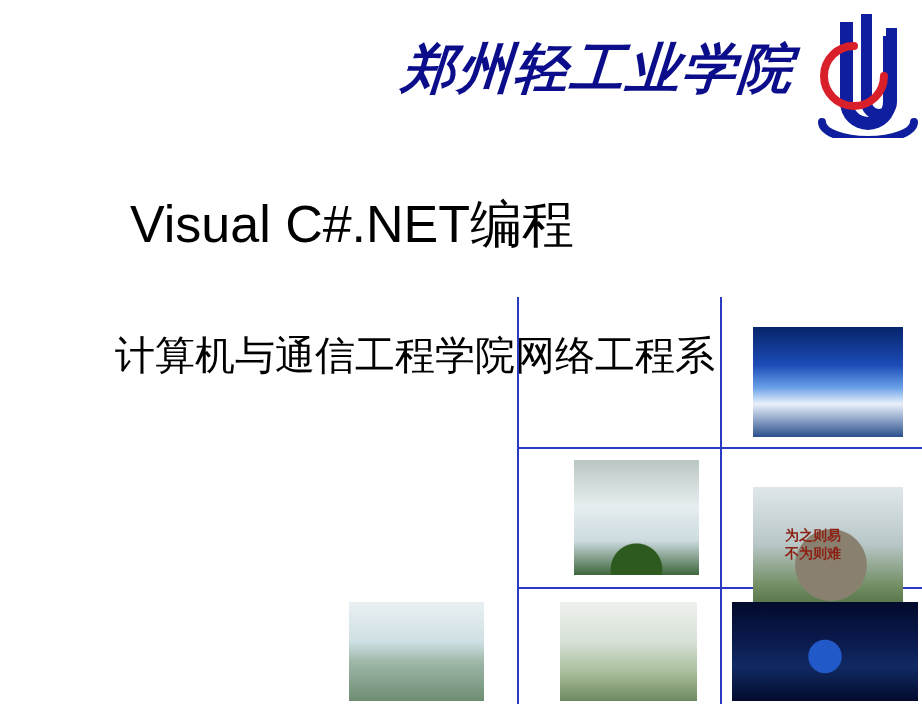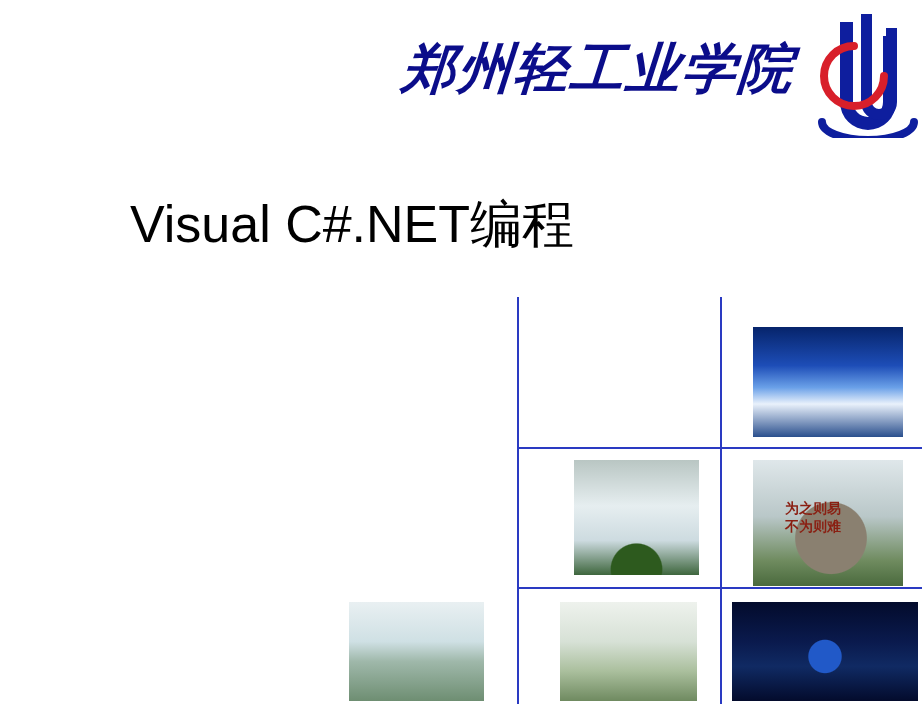--- a/index.html
+++ b/index.html
@@ -93,21 +93,21 @@
 
   
   .tile {
     position: absolute;
     object-fit: cover;
   }
 
   
   .tile1 { left: 753px; top: 327px; width: 150px; height: 110px; }
   .tile2 { left: 574px; top: 460px; width: 125px; height: 115px; }
-  .tile3 { left: 753px; top: 460px; width: 150px; height: 126px; padding-left: 48px; }
+  .tile3 { left: 753px; top: 487px; width: 150px; height: 126px; padding-left: 48px; }
   .tile4 { left: 349px; top: 602px; width: 135px; height: 99px; }
   .tile5 { left: 560px; top: 602px; width: 137px; height: 99px; }
   .tile6 { left: 732px; top: 602px; width: 186px; height: 99px; }
 
   
   .thumb {
     border: 0;
   }
   .sky {
     background: linear-gradient(180deg,#06246b 0%,#1d4db7 35%,#6aa0e8 55%,#e9f1fb 70%,#2a4f8d 100%);
@@ -158,20 +158,21 @@
       <path d="M61 6 v88 a18 18 0 0 0 36 0 v-74 h-11 v74 a7 7 0 0 1 -14 0 v-88 z" fill="#0e1e9e"></path>
       <path d="M22 114 a46 18 0 0 0 92 0" fill="none" stroke="#0e1e9e" stroke-width="8" stroke-linecap="round"></path>
       <path d="M54 38 a30 30 0 1 0 30 30" fill="none" stroke="#d81f2a" stroke-width="8" stroke-linecap="round"></path>
     </svg>
   </div>
 </div>
 
 <div class="title">Visual C#.NET编程</div>
 
 <div class="subtitle-block">
+  <div class="department">计算机与通信工程学院网络工程系</div>
 </div>
 
 <div class="gridline-v gvA"></div>
 <div class="gridline-v gvB"></div>
 <div class="gridline-h ghA"></div>
 <div class="gridline-h ghB"></div>
 
 <div class="tile tile1 thumb sky"></div>
 
 <div class="tile tile2 thumb skytrees"></div>

